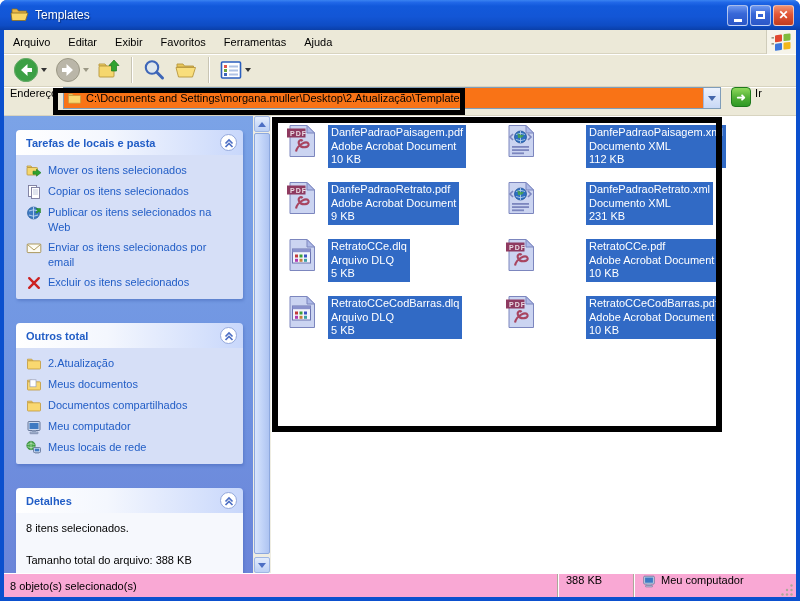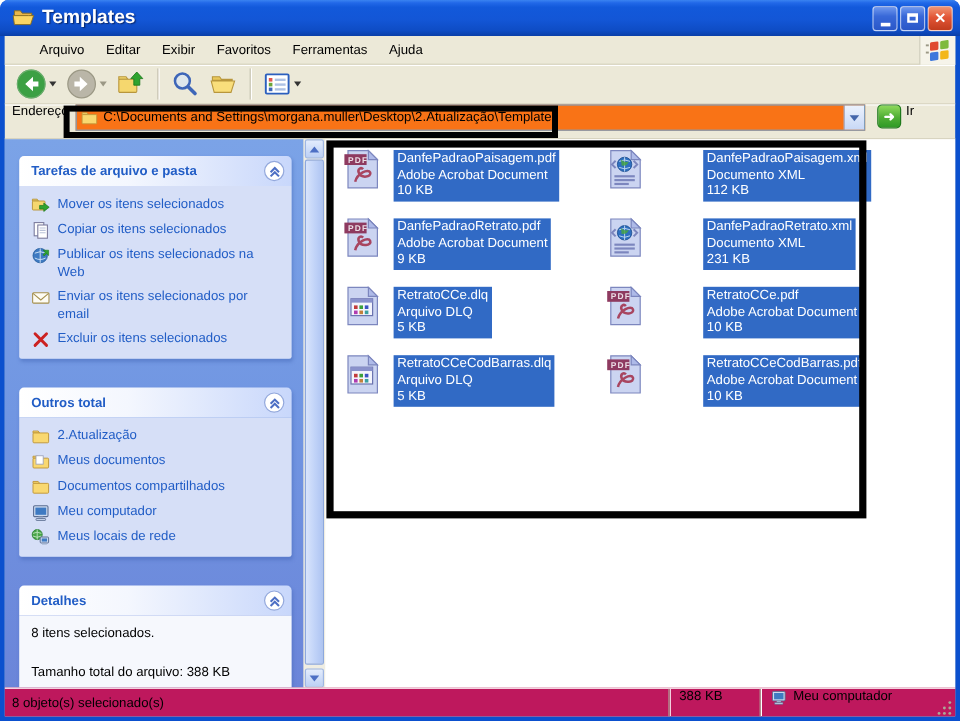--- a/index.html
+++ b/index.html
@@ -7,36 +7,36 @@
   body { font-family: "Liberation Sans", sans-serif; font-size: 11px; }
 
   .window { position:relative; width:800px; height:601px; background:#0B50CE; border-radius:7px 7px 0 0; }
 
   
   .titlebar { position:absolute; left:0; top:0; width:800px; height:30px;
     border-radius:7px 7px 0 0;
     background:linear-gradient(180deg,#3A83F1 0%,#2168E8 8%,#1259DB 20%,#1356D6 55%,#0E4CC4 85%,#0A3FA8 100%);
     display:flex; align-items:center; padding:0 6px; }
   .tb-icon { width:20px; height:20px; margin:0 5px 0 4px; flex:none; }
-  .tb-title { color:#fff; font-size:16px; font-weight:bold; text-shadow:1px 1px 1px #0A2A70; }
+  .tb-title { color:#fff; font-size:12px; font-weight:normal; text-shadow:1px 1px 1px #0A2A70; }
   .tb-controls { margin-left:auto; display:flex; gap:2px; }
   .tb-btn { width:21px; height:21px; border-radius:3px; border:1px solid #ffffff99;
     display:flex; align-items:center; justify-content:center; color:#fff; font-weight:bold; }
   .tb-btn.blue { background:linear-gradient(180deg,#6F98EF 0%,#3868D8 40%,#2A57C8 100%); }
   .tb-btn.red  { background:linear-gradient(180deg,#F0926F 0%,#E25536 45%,#C13C1E 100%); }
   .glyph-min { width:8px; height:3px; background:#fff; margin-top:10px; }
   .glyph-max { width:9px; height:8px; border:2px solid #fff; border-top-width:3px; }
   .glyph-close { font-size:12px; line-height:1; }
 
   
   .app-body { position:absolute; left:4px; top:30px; width:792px; height:567px; background:#ECE9D8; }
 
   
   .menubar { position:absolute; left:0; top:0; width:792px; height:24px; display:flex; align-items:center;
-    border-bottom:1px solid #d8d4c0; background:#ECE9D8; padding-left:20px; }
+    border-bottom:1px solid #d8d4c0; background:#ECE9D8; padding-left:0; }
   .menu-item { padding:4px 9px; color:#000; }
   .winlogo { margin-left:auto; width:30px; height:24px; display:flex; align-items:center; justify-content:center;
     border-left:1px solid #cfccba; background:#f6f4ea; }
 
   
   .toolbar { position:absolute; left:0; top:24px; width:792px; height:33px; display:flex; align-items:center;
     border-bottom:1px solid #d8d4c0; box-shadow:inset 0 1px 0 #fff; padding-left:6px; gap:2px; }
   .tool-btn { display:flex; align-items:center; padding:2px 3px; border-radius:3px; }
   .caret { width:0; height:0; border-left:3.5px solid transparent; border-right:3.5px solid transparent;
     border-top:4px solid #333; margin-left:2px; }
@@ -99,21 +99,21 @@
   .tile-text { margin-top:1px; background:#316AC5; color:#fff; padding:1px 3px; line-height:13.5px; }
   .tile.r1 { top:8px; }  .tile.r2 { top:65px; } .tile.r3 { top:122px; } .tile.r4 { top:179px; }
   .tile.c1 { left:14px; } .tile.c2 { left:233px;gap:48px; }
 
   
   .anno { position:absolute; border:5px solid #000; background:transparent; pointer-events:none; z-index:20; }
   .anno-address { left:53px; top:88px; width:412px; height:27px; }
   .anno-files { left:272px; top:117px; width:450px; height:315px; border-width:6px; }
 
   
-  .statusbar { position:absolute; left:0; top:543px; width:792px; height:24px; background:#be185d;
+  .statusbar { position:absolute; left:0; top:543px; width:792px; height:24px; background:#f9a8d4;
     border-top:1px solid #fff; display:flex; align-items:center; }
   .status-left { flex:1; padding-left:6px; color:#000; }
   .status-sect { height:100%; display:flex; align-items:flex-start; border-left:1px solid #ACA899;
     box-shadow:inset 1px 0 0 #fff; padding-left:8px; }
   .status-size { width:76px; }
   .status-zone { width:163px; gap:5px; }
   .zone-icon { width:14px; height:14px; }
   .grip { margin-left:auto; margin-right:2px; width:13px; height:13px; align-self:flex-end; }
 </style>
 </head>
@@ -335,21 +335,21 @@
       <div class="go-btn">➜</div>
       <span class="go-label">Ir</span>
     </div>
 
     <div class="main">
 
       <div class="sidebar">
 
         <div class="panel">
           <div class="panel-header">
-            <span class="panel-title">Tarefas de arquivo e pasta</span>
+            <span class="panel-title">Tarefas de locais e pasta</span>
             <span class="chevron-btn">
               <svg width="14" height="14">
                   <use href="#sym-chevron-up2"></use>
                 </svg>
             </span>
           </div>
           <div class="panel-body">
             <div class="task-item">
               <svg class="task-icon">
                   <use href="#sym-move"></use>

